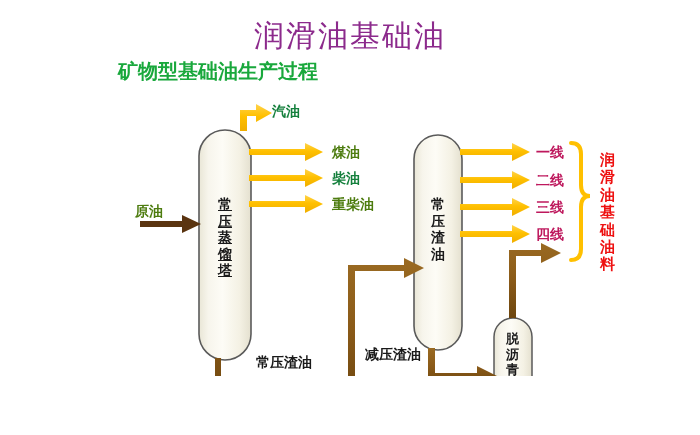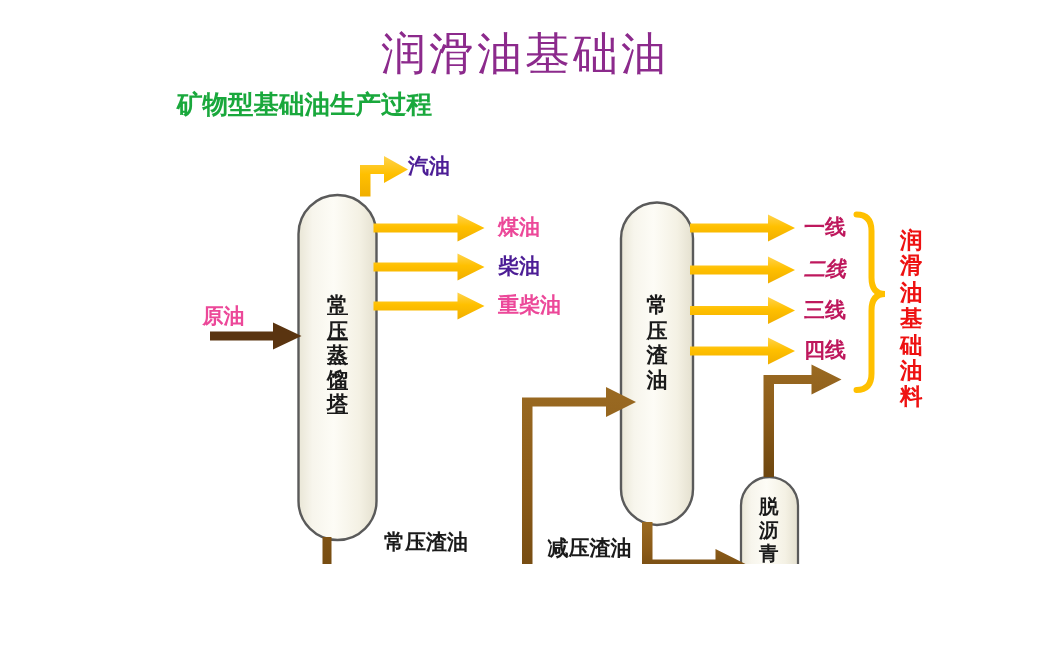--- a/index.html
+++ b/index.html
@@ -35,35 +35,35 @@
     font-family: "DejaVu Serif", "Liberation Serif", serif;
     font-size: 30px;
     font-weight: 400;
     letter-spacing: 2px;
     color: #8c2a8c;
   }
   #page-subtitle {
     left: 118px;
     top: 58px;
     font-family: "DejaVu Sans", "Liberation Sans", sans-serif;
-    font-size: 17px;
+    font-size: 20px;
     font-weight: 700;
     color: #19a83c;
     letter-spacing: 0px;
   }
   .flowlabel {
     position: absolute;
     font-family: "DejaVu Sans", "Liberation Sans", sans-serif;
     font-size: 14px;
     font-weight: 700;
-    color: #ec4899;
+    color: #4d7c0f;
     white-space: nowrap;
     line-height: 1;
   }
-  .flowlabel.red { color: #4c1d95; }
+  .flowlabel.red { color: #15803d; }
   .vessel-label {
     position: absolute;
     font-family: "DejaVu Sans", "Liberation Sans", sans-serif;
     font-size: 14px;
     font-weight: 700;
     color: #1a1a1a;
     width: 1em;
     text-align: center;
     line-height: 1.18;
     word-break: break-all;
@@ -207,29 +207,29 @@
 
   <div class="flowlabel red" style="left:272px; top:104px;">汽油</div>
 
   <div class="flowlabel" style="left:332px; top:145px;">煤油</div>
 
   <div class="flowlabel red" style="left:332px; top:171px;">柴油</div>
 
   <div class="flowlabel" style="left:332px; top:197px;">重柴油</div>
 
   <div class="cut-label" style="left:536px; top:145px;">一线</div>
-  <div class="cut-label" style="left:536px; top:173px;font-style:italic;">二线</div>
+  <div class="cut-label" style="left:536px; top:173px;">二线</div>
   <div class="cut-label" style="left:536px; top:200px;">三线</div>
   <div class="cut-label" style="left:536px; top:227px;">四线</div>
 
   <div class="vessel-label" style="left:218px; top:196px;text-decoration:underline;">常压蒸馏塔</div>
 
   <div class="vessel-label" style="left:431px; top:196px;">常压渣油</div>
 
   <div class="vessel-label small" style="left:506px; top:331px;">脱沥青</div>
 
   <div class="resid-label" style="left:256px; top:356px;">常压渣油</div>
 
-  <div class="resid-label" style="left:365px; top:360px;">减压渣油</div>
+  <div class="resid-label" style="left:365px; top:348px;">减压渣油</div>
 
   <div id="basestock-label">润滑油基础油料</div>
 
 </div>
 
 </body></html>

